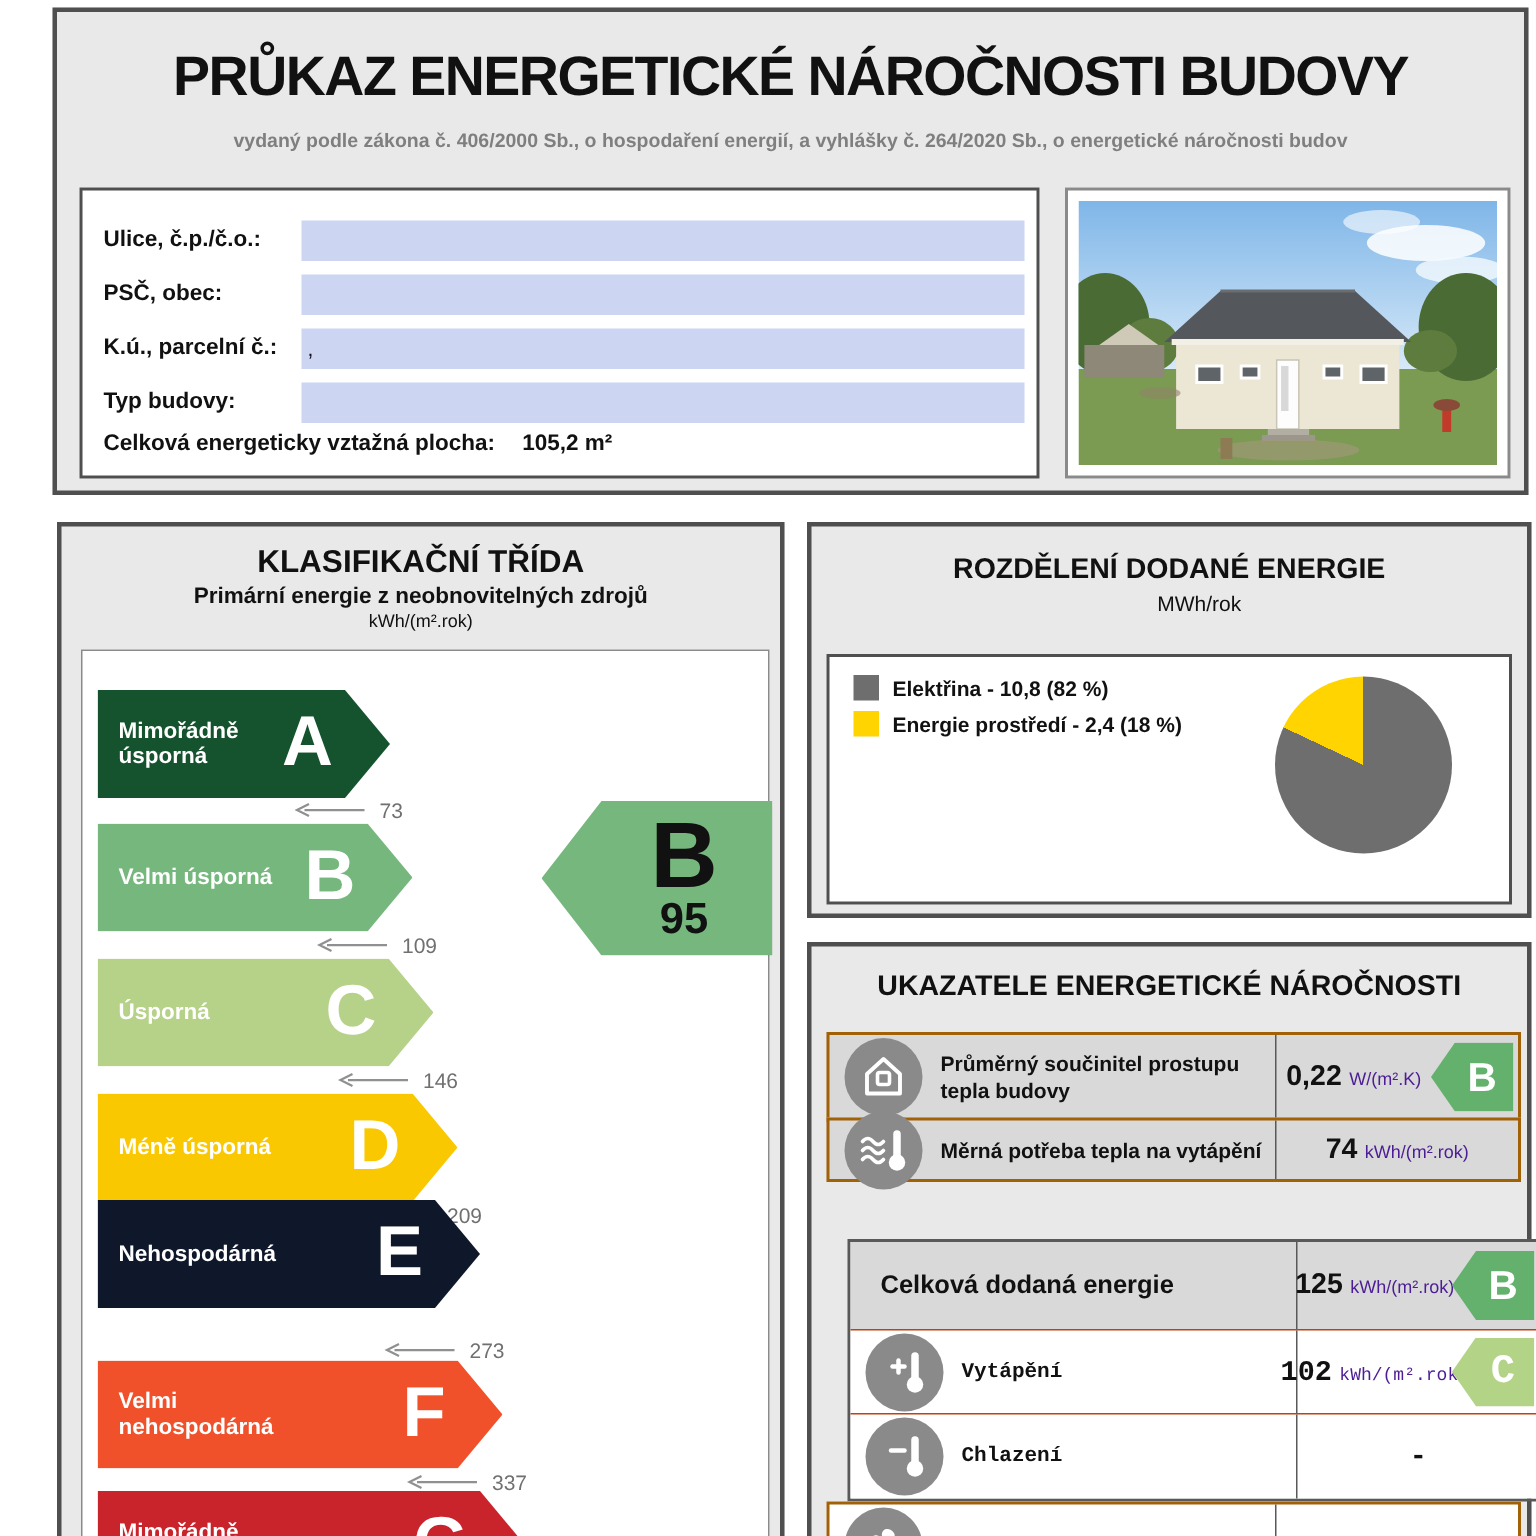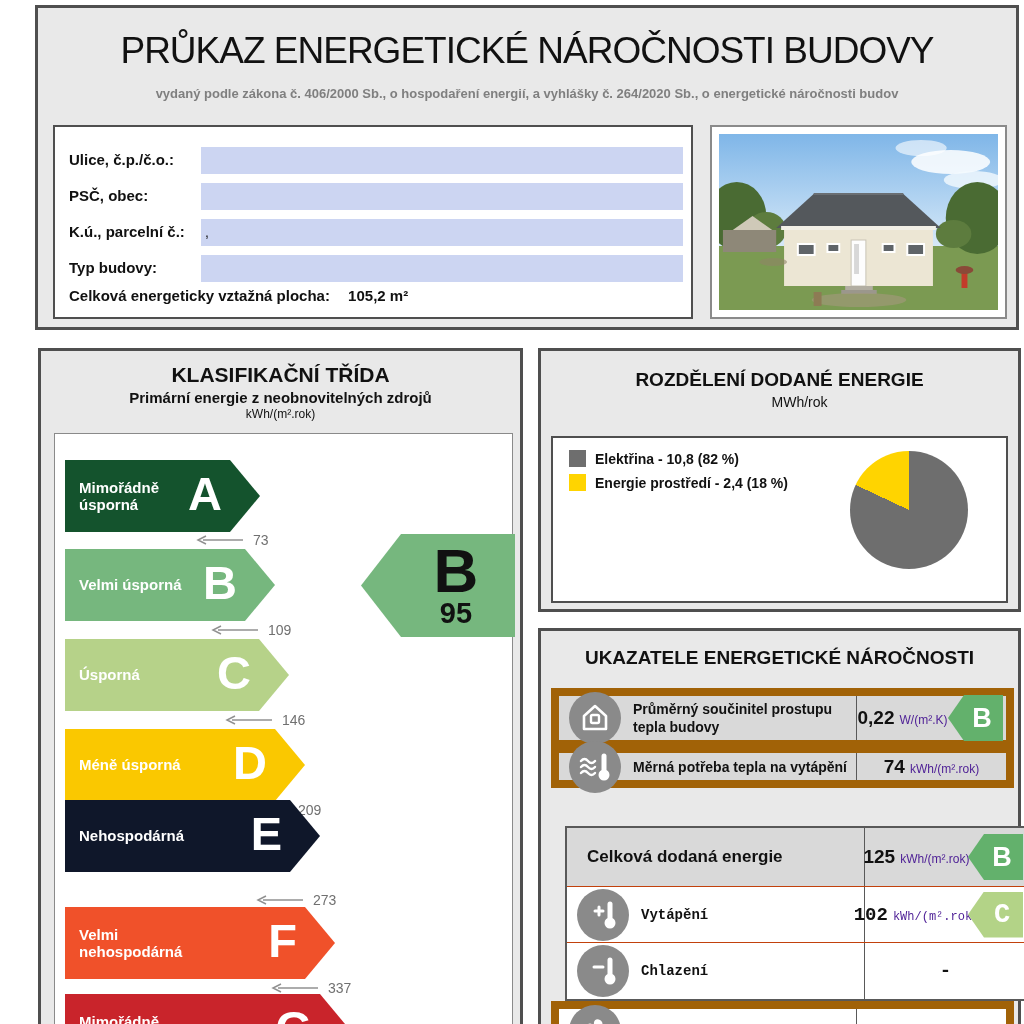--- a/index.html
+++ b/index.html
@@ -4,21 +4,21 @@
 <style>
   * { margin:0; padding:0; box-sizing:border-box; }
   html,body { background:#fff; }
   body { font-family:"Liberation Sans", sans-serif; }
   .page { position:relative; width:1024px; height:1024px; background:#fff; overflow:hidden; }
 
   .panel { position:absolute; background:#e9e9e9; border:3px solid #4f4f4f; }
 
   
   .hdr { left:35px; top:5px; width:984px; height:325px; }
-  .hdr-title { margin-top:22px; text-align:center; font-size:37px; font-weight:400; letter-spacing:-1px; color:#111; }
+  .hdr-title { margin-top:22px; text-align:center; font-size:37px; font-weight:700; letter-spacing:-1px; color:#111; }
   .hdr-sub { margin-top:14px; text-align:center; font-size:13px; font-weight:700; color:#7f7f7f; }
 
   .form-box { position:absolute; left:15px; top:117px; width:640px; height:194px; background:#fff; border:2px solid #4f4f4f; }
   .f-row { position:absolute; left:0; width:100%; height:28px; }
   .f-label { position:absolute; left:14px; top:4px; font-size:15px; font-weight:700; color:#111; }
   .f-input { position:absolute; left:146px; top:0; width:482px; height:27px; background:#ccd5f2; font-size:14px; color:#111; padding:5px 2px 0 4px; }
   .f-area { position:absolute; left:14px; top:160px; font-size:15px; font-weight:700; color:#111; }
   .f-area b { margin-left:14px; }
 
   .photo-box { position:absolute; left:672px; top:117px; width:297px; height:194px; background:#fff; border:2px solid #8a8a8a; padding:7px; }
@@ -55,21 +55,21 @@
   .dist-box { position:absolute; left:10px; top:85px; width:457px; height:167px; background:#fff; border:2px solid #4f4f4f; }
   .legend { position:absolute; left:16px; top:12px; }
   .leg-item { display:flex; align-items:center; gap:9px; margin-bottom:7px; }
   .leg-sq { width:17px; height:17px; }
   .leg-txt { font-size:14px; font-weight:700; color:#111; }
   .pie { position:absolute; left:297px; top:13px; width:118px; height:118px; border-radius:50%; }
 
   
   .ind { left:538px; top:628px; width:483px; height:500px; }
   .ind-title { margin-top:16px; text-align:center; font-size:19px; font-weight:700; color:#111; }
-  .ind-row { position:absolute; left:10px; width:463px; background:#d9d9d9; border:8px solid #a16207; }
+  .ind-row { position:absolute; left:10px; width:463px; background:#d9d9d9; border:2px solid #a16207; }
   .ind-row.white { background:#fff; }
   .ind-group { position:absolute; left:24px; top:195px; width:463px; border:2px solid #595959; }
   .ind-group .g-row { position:relative; width:100%; }
   .ind-group .g-row + .g-row { border-top:1px solid #c2410c;font-family:Liberation Mono, monospace; }
   .g-row.grey { background:#d9d9d9; } .g-row.white { background:#fff; }
   .icn { position:absolute; left:10px; top:50%; transform:translateY(-50%); width:52px; height:52px;
          border-radius:50%; background:#8a8a8a; display:flex; align-items:center; justify-content:center; }
   .ind-label { position:absolute; left:74px; top:50%; transform:translateY(-50%);
                font-size:14px; font-weight:700; color:#111; line-height:1.3; width:215px; }
   .ind-label.big { left:20px; font-size:17px; width:260px; }

